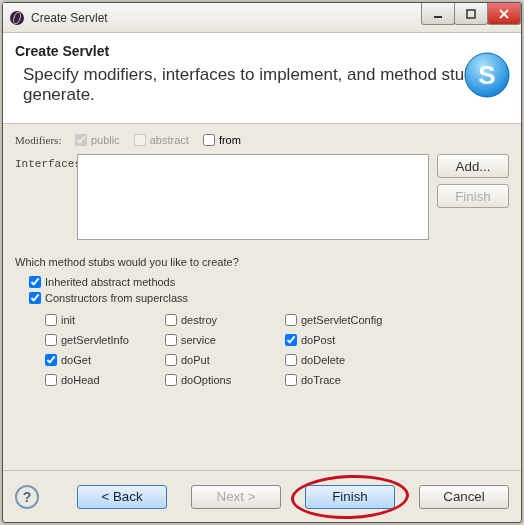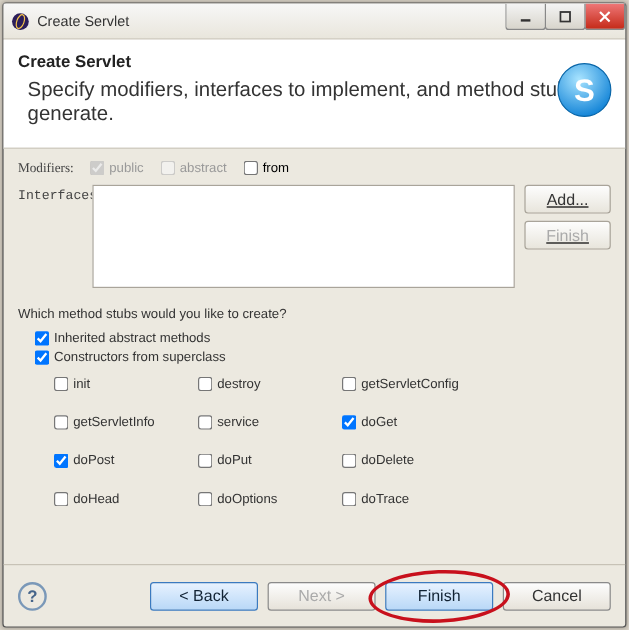--- a/index.html
+++ b/index.html
@@ -78,61 +78,61 @@
   .chk input { margin:0 4px 0 0; vertical-align:middle; width:12px; height:12px; }
   .chk.disabled { color:#999;align-items:flex-end; }
 
   .interfaces-row { display:flex; align-items:flex-start; margin-top:8px; }
   .interfaces-row .label { width:62px; margin-top:4px;font-family:Liberation Mono, monospace; }
   .interfaces-list {
     flex:1; height:86px;
     background:#fff; border:1px solid #a9a49a;
     margin-right:8px;
   }
-  .side-buttons { width:72px; display:flex; flex-direction:column; gap:6px;text-decoration:underline; }
+  .side-buttons { width:72px; display:flex; flex-direction:column; gap:6px; }
   .side-buttons button {
     height:24px;
     background: linear-gradient(#fdfdfd,#e8e5dc);
     border:1px solid #a9a49a;
     border-radius:3px;
     font-family: inherit;
     color:#333;
     cursor:pointer;
   }
   .side-buttons button:disabled { color:#aaa; cursor:default; }
 
   .stubs-q { margin:16px 0 8px 0; color:#333; }
   .stub-top { margin-left:14px; }
   .stub-top .chk { display:flex; margin-bottom:4px; color:#333; }
 
   .stub-grid {
     display:grid;
     grid-template-columns: 120px 120px 150px;
-    row-gap:20px;
+    row-gap:8px;
     margin:10px 0 0 30px;
   }
   .stub-grid .chk { color:#333; margin:0; }
 
   .footer {
     position:absolute; left:0; right:0; bottom:0;
     height:52px;
     border-top:1px solid #c7c2b6;
     display:flex; align-items:center;
     padding:0 12px;
   }
   .help-icon {
     width:24px; height:24px;
     border:2px solid #7a98b8;
     border-radius:50%;
     display:flex; align-items:center; justify-content:center;
     color:#46658a; font-weight:bold; font-size:14px;
     cursor:pointer;
     margin-right:auto;
   }
-  .nav-buttons { display:flex; gap:8px; }
+  .nav-buttons { display:flex; gap:24px; }
   .nav-buttons button {
     width:90px; height:24px;
     border:1px solid #8a8a8a;
     border-radius:3px;
     background: linear-gradient(#fdfdfd,#e6e2d9);
     font-family:inherit;
     color:#333; cursor:pointer;
   }
   .nav-buttons button:disabled { color:#aaa; cursor:default; }
   .nav-buttons .primary {
@@ -256,26 +256,26 @@
       <label class="chk">
           <input type="checkbox" style="">
           <span>getServletInfo</span>
         </label>
       <label class="chk">
           <input type="checkbox" style="">
           <span>service</span>
         </label>
       <label class="chk">
           <input type="checkbox" checked="" style="">
+          <span>doPost</span>
+        </label>
+
+      <label class="chk">
+          <input type="checkbox" checked="" style="">
           <span>doGet</span>
-        </label>
-
-      <label class="chk">
-          <input type="checkbox" checked="" style="">
-          <span>doPost</span>
         </label>
       <label class="chk">
           <input type="checkbox" style="">
           <span>doPut</span>
         </label>
       <label class="chk">
           <input type="checkbox" style="">
           <span>doDelete</span>
         </label>
 

